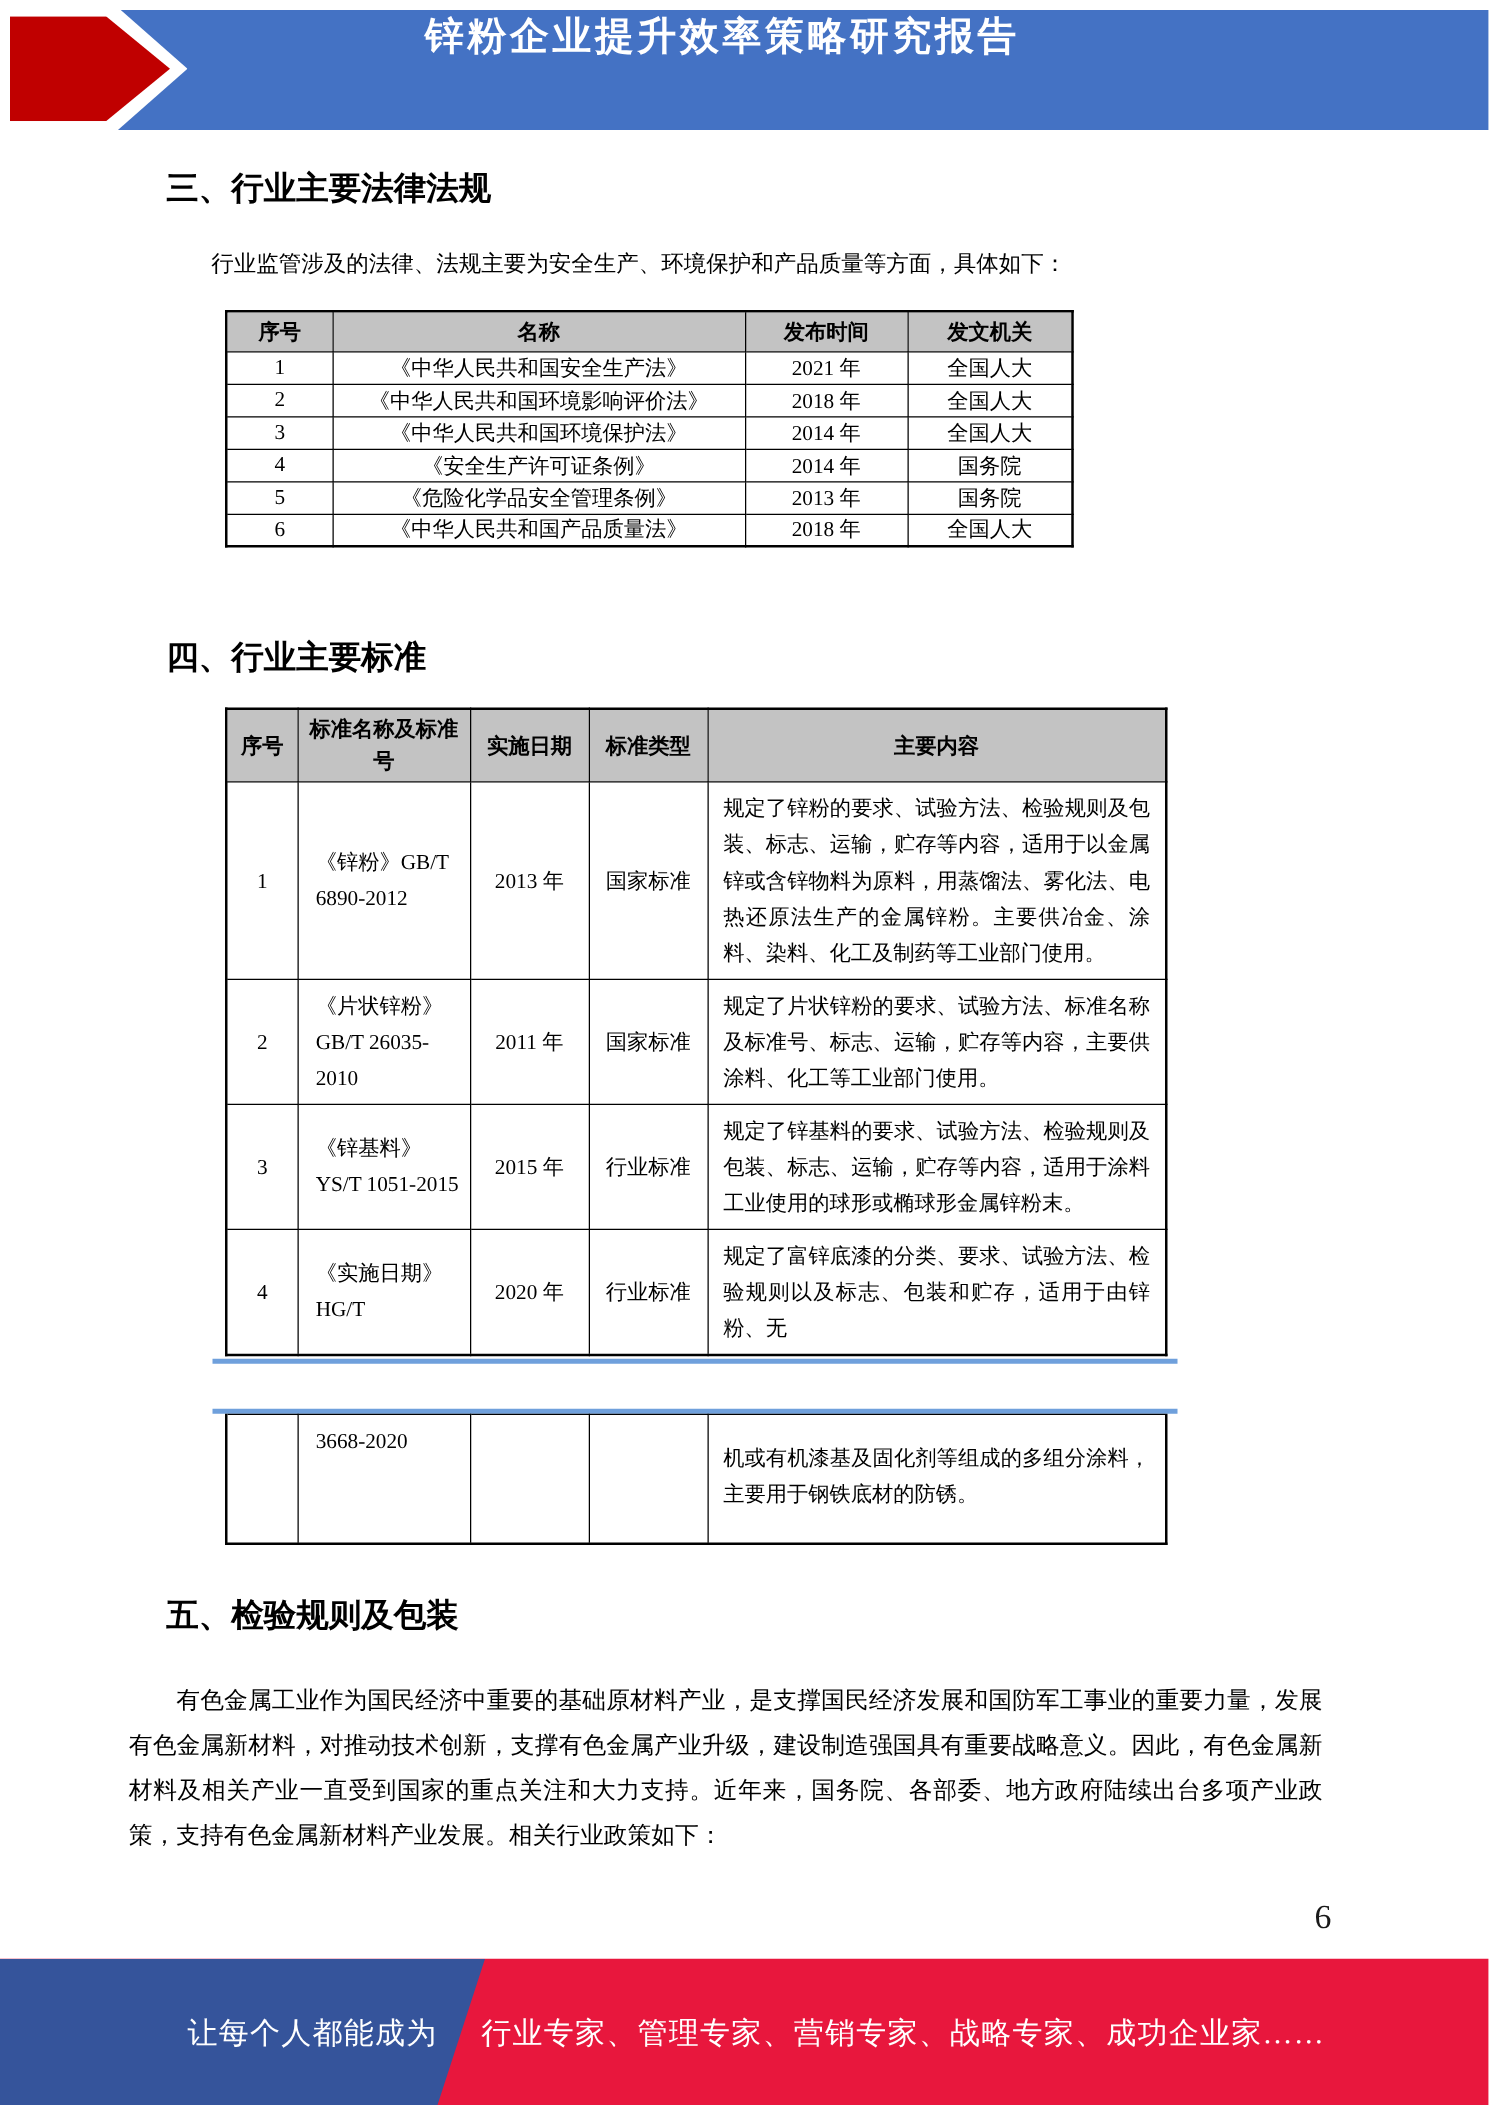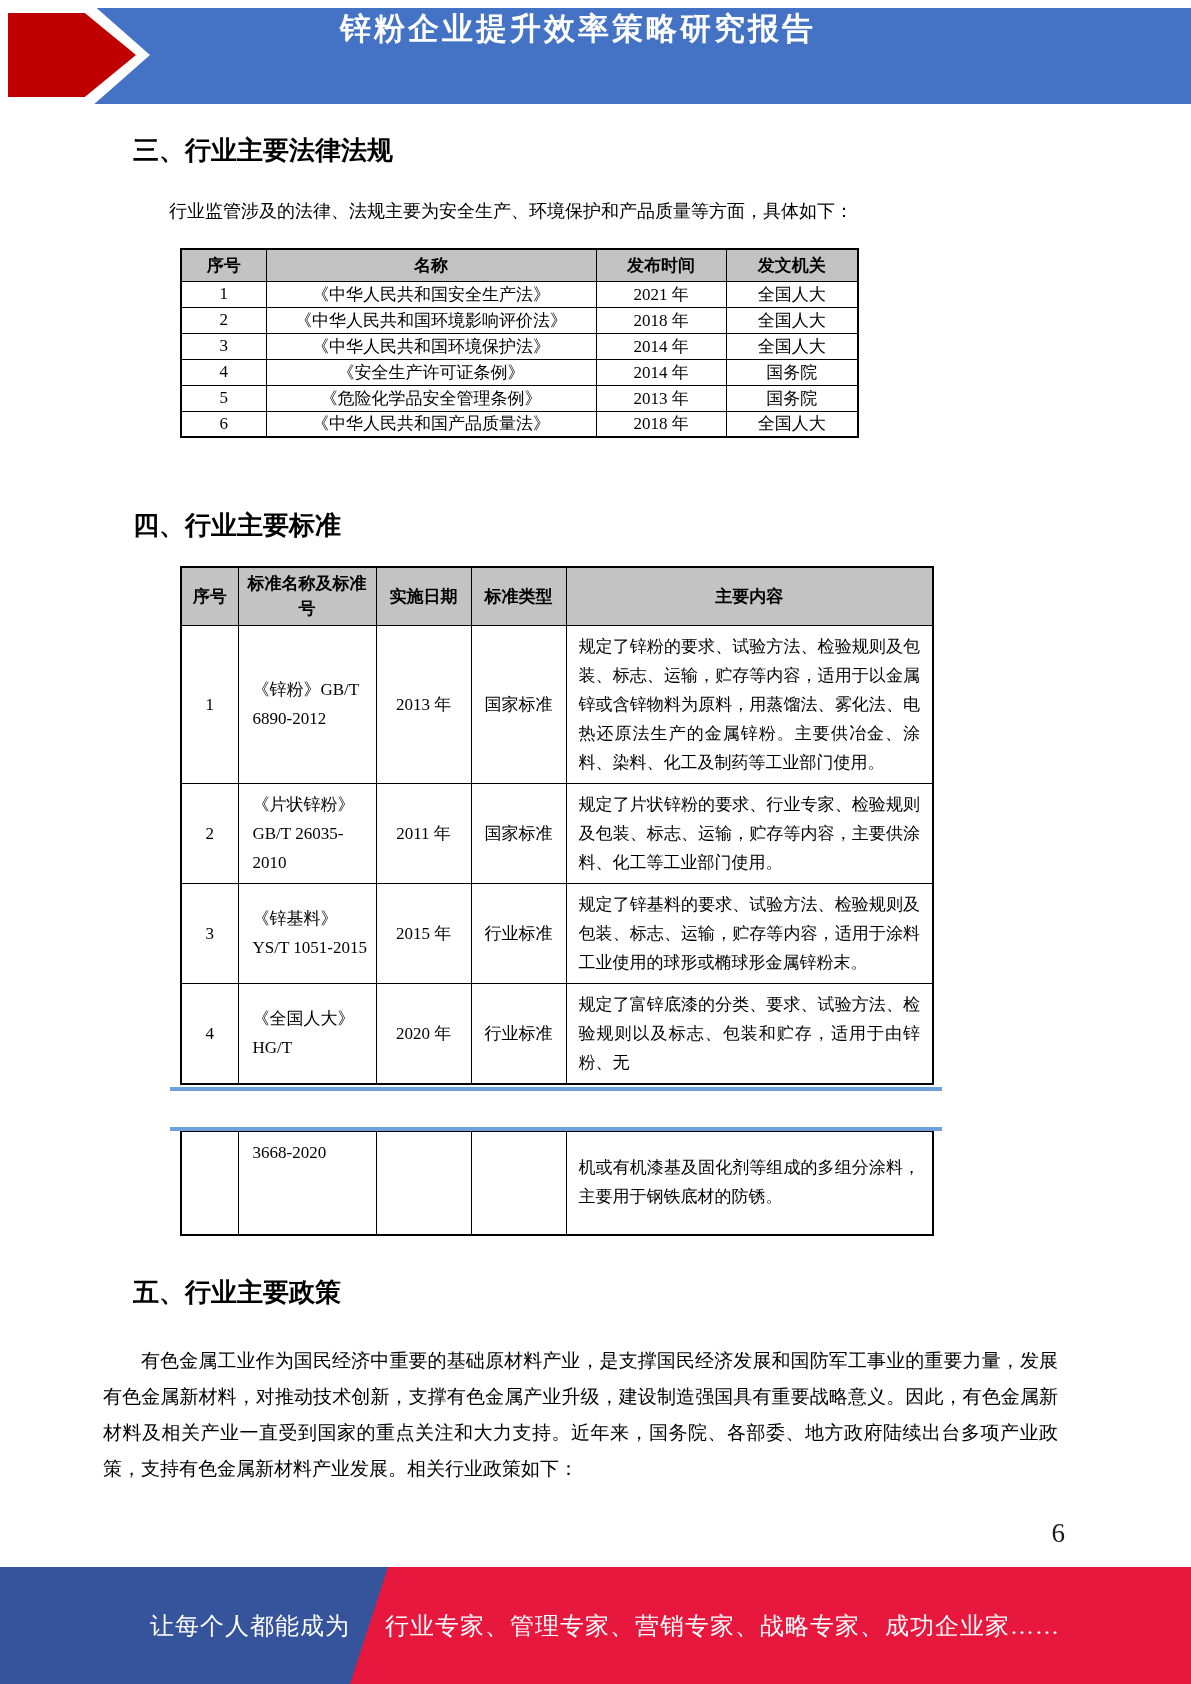--- a/index.html
+++ b/index.html
@@ -205,32 +205,32 @@
             <td class="col-1">《锌粉》GB/T 6890-2012</td>
             <td class="col-2">2013 年</td>
             <td class="col-3">国家标准</td>
             <td class="col-4">规定了锌粉的要求、试验方法、检验规则及包装、标志、运输，贮存等内容，适用于以金属锌或含锌物料为原料，用蒸馏法、雾化法、电热还原法生产的金属锌粉。主要供冶金、涂料、染料、化工及制药等工业部门使用。</td>
           </tr>
           <tr>
             <td class="col-0">2</td>
             <td class="col-1">《片状锌粉》 GB/T 26035-2010</td>
             <td class="col-2">2011 年</td>
             <td class="col-3">国家标准</td>
-            <td class="col-4">规定了片状锌粉的要求、行业专家、检验规则及包装、标志、运输，贮存等内容，主要供涂料、化工等工业部门使用。</td>
+            <td class="col-4">规定了片状锌粉的要求、试验方法、标准名称及标准号、标志、运输，贮存等内容，主要供涂料、化工等工业部门使用。</td>
           </tr>
           <tr>
             <td class="col-0">3</td>
             <td class="col-1">《锌基料》YS/T 1051-2015</td>
             <td class="col-2">2015 年</td>
             <td class="col-3">行业标准</td>
             <td class="col-4">规定了锌基料的要求、试验方法、检验规则及包装、标志、运输，贮存等内容，适用于涂料工业使用的球形或椭球形金属锌粉末。</td>
           </tr>
           <tr>
             <td class="col-0">4</td>
-            <td class="col-1">《全国人大》 HG/T</td>
+            <td class="col-1">《实施日期》 HG/T</td>
             <td class="col-2">2020 年</td>
             <td class="col-3">行业标准</td>
             <td class="col-4">规定了富锌底漆的分类、要求、试验方法、检验规则以及标志、包装和贮存，适用于由锌粉、无</td>
           </tr>
         </tbody>
     </table>
   </div>
 
   <div id="break-line-1" class="page-break-line"></div>
   <div id="break-line-2" class="page-break-line"></div>
@@ -249,21 +249,21 @@
             <td class="col-0"></td>
             <td class="col-1">3668-2020</td>
             <td class="col-2"></td>
             <td class="col-3"></td>
             <td class="col-4">机或有机漆基及固化剂等组成的多组分涂料，主要用于钢铁底材的防锈。</td>
           </tr>
         </tbody>
     </table>
   </div>
 
-  <div id="heading-5" class="section-heading">五、行业主要政策</div>
+  <div id="heading-5" class="section-heading">五、检验规则及包装</div>
   <p class="policy-para">有色金属工业作为国民经济中重要的基础原材料产业，是支撑国民经济发展和国防军工事业的重要力量，发展有色金属新材料，对推动技术创新，支撑有色金属产业升级，建设制造强国具有重要战略意义。因此，有色金属新材料及相关产业一直受到国家的重点关注和大力支持。近年来，国务院、各部委、地方政府陆续出台多项产业政策，支持有色金属新材料产业发展。相关行业政策如下：</p>
 
   <div class="page-number">6</div>
 
   <div class="footer-band">
     <div class="footer-blue"></div>
     <div class="footer-text-layer">
       <span class="footer-left-text">让每个人都能成为</span>
       <span class="footer-right-text">行业专家、管理专家、营销专家、战略专家、成功企业家……</span>
     </div>

